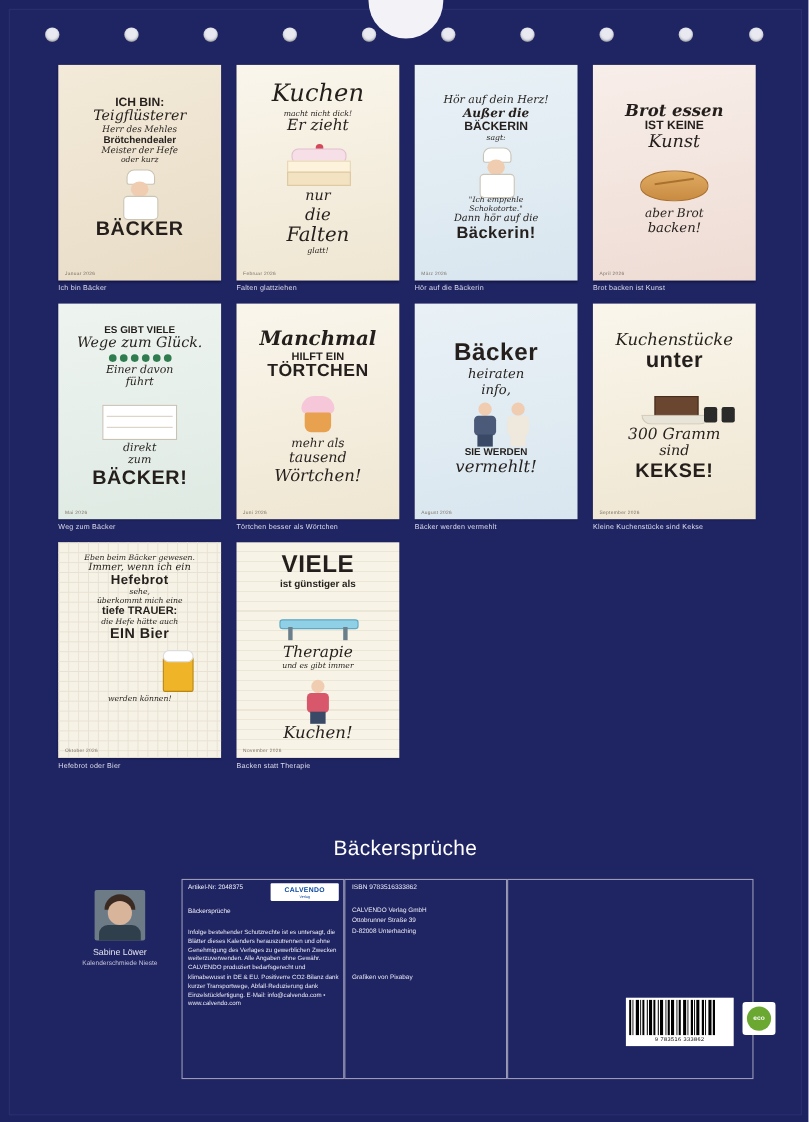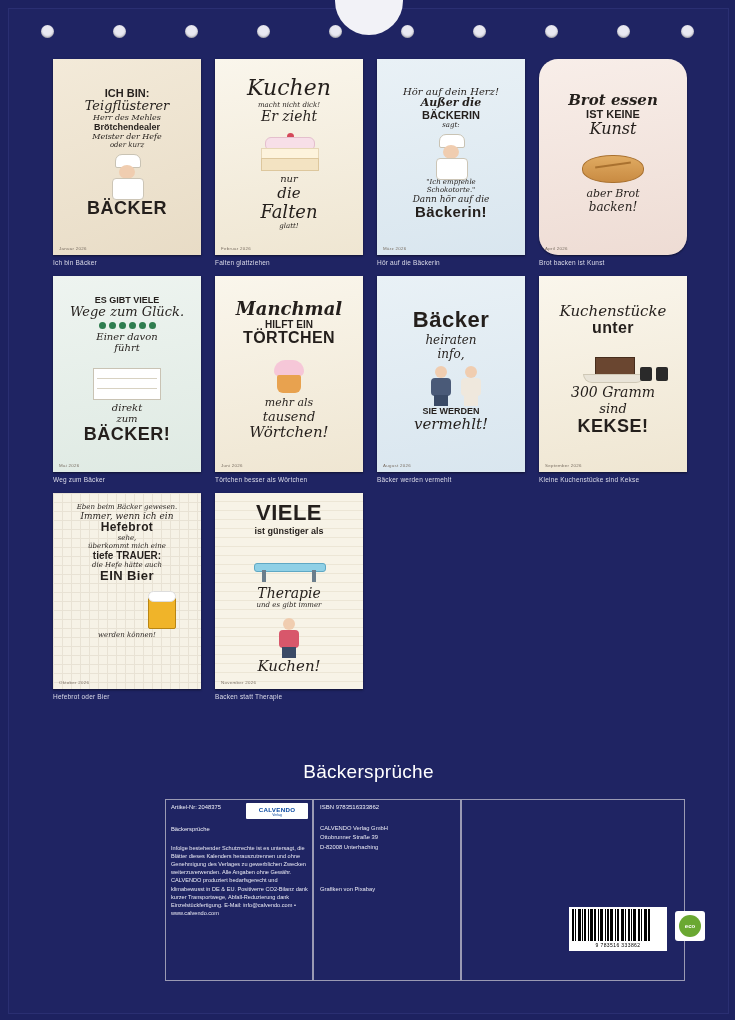--- a/index.html
+++ b/index.html
@@ -29,21 +29,21 @@
   .big{font-size:18px;font-weight:bold;letter-spacing:.5px;}
   .huge{font-size:22px;font-weight:bold;letter-spacing:.5px;}
   .script{font-family:"DejaVu Serif",serif;font-style:italic;}
   .dark{color:#241f1c;}
 
   
   .bg-paper{background:linear-gradient(160deg,#f3ead9,#e8dcc6);}
   .bg-mint{background:linear-gradient(170deg,#eef4f0,#dfeae3);}
   .bg-cream{background:linear-gradient(170deg,#faf6ec,#efe6d2);}
   .bg-blue{background:linear-gradient(170deg,#e9f1f6,#d9e6ef);}
-  .bg-rose{background:linear-gradient(170deg,#f8eee9,#eedcd4);border-radius:19px;}
+  .bg-rose{background:linear-gradient(170deg,#f8eee9,#eedcd4);}
   .bg-grid{background:
      linear-gradient(#e8e2d4 1px,transparent 1px) 0 0/100% 9px,
      linear-gradient(90deg,#e8e2d4 1px,transparent 1px) 0 0/9px 100%,
      #f6f2e6;}
   .bg-lines{background:
      repeating-linear-gradient(#f7f3e7 0 8px,#ece6d6 8px 9px);}
 
   .title{position:absolute;left:0;top:752px;width:719px;text-align:center;color:#ffffff;font-size:19px;letter-spacing:.3px;}
 
   
@@ -170,21 +170,21 @@
             <div class="script xs dark">macht nicht dick!</div>
             <div class="l2 dark" style="font-size:14px">Er zieht</div>
             <div class="ill">
               <div class="cake">
                   <div class="cherry"></div>
                   <div class="top"></div>
                   <div class="mid"></div>
                   <div class="bot"></div>
                 </div>
             </div>
-            <div class="script dark" style="font-size:10px">nur</div>
+            <div class="script dark" style="font-size:13px">nur</div>
             <div class="script dark" style="font-size:15px">die</div>
             <div class="l2 dark" style="font-size:18px">Falten</div>
             <div class="script xs dark">glatt!</div>
           </div>
           <div class="monthlabel">Februar 2026</div>
         </div>
         <div class="caption">Falten glattziehen</div>
       </div>
 
       <div class="cell">
@@ -303,21 +303,21 @@
           </div>
           <div class="monthlabel">August 2026</div>
         </div>
         <div class="caption">Bäcker werden vermehlt</div>
       </div>
 
       <div class="cell">
         <div class="card bg-cream">
           <div class="inner">
             <div class="l2 dark" style="font-size:15px">Kuchenstücke</div>
-            <div class="l1 dark" style="font-size:16px">unter</div>
+            <div class="l1 dark" style="font-size:20px">unter</div>
             <div class="ill">
               <div class="slice">
                   <div class="body"></div>
                   <div class="plate"></div>
                 </div>
               <div class="ink-bottle"></div>
               <div class="ink-bottle b2i"></div>
             </div>
             <div class="l2 dark" style="font-size:14px">300 Gramm</div>
             <div class="script dark" style="font-size:13px">sind</div>
@@ -379,20 +379,29 @@
         <div class="caption">Backen statt Therapie</div>
       </div>
 
 
     </div>
 
     <div class="title">Bäckersprüche</div>
 
     <div class="colophon">
 
+      <div class="author">
+        <div class="photo">
+          <div class="hair"></div>
+            <div class="face"></div>
+            <div class="body"></div>
+        </div>
+        <div class="nm">Sabine Löwer</div>
+        <div class="rl">Kalenderschmiede Nieste</div>
+      </div>
 
       <div class="box b1">
         <div class="artnr">Artikel-Nr: 2048375</div>
         <div class="logo">
           <div style="text-align:center">
             <div class="lg">CALVENDO</div>
             <div class="lgs">Verlag</div>
           </div>
         </div>
         <div class="ttl">Bäckersprüche</div>

